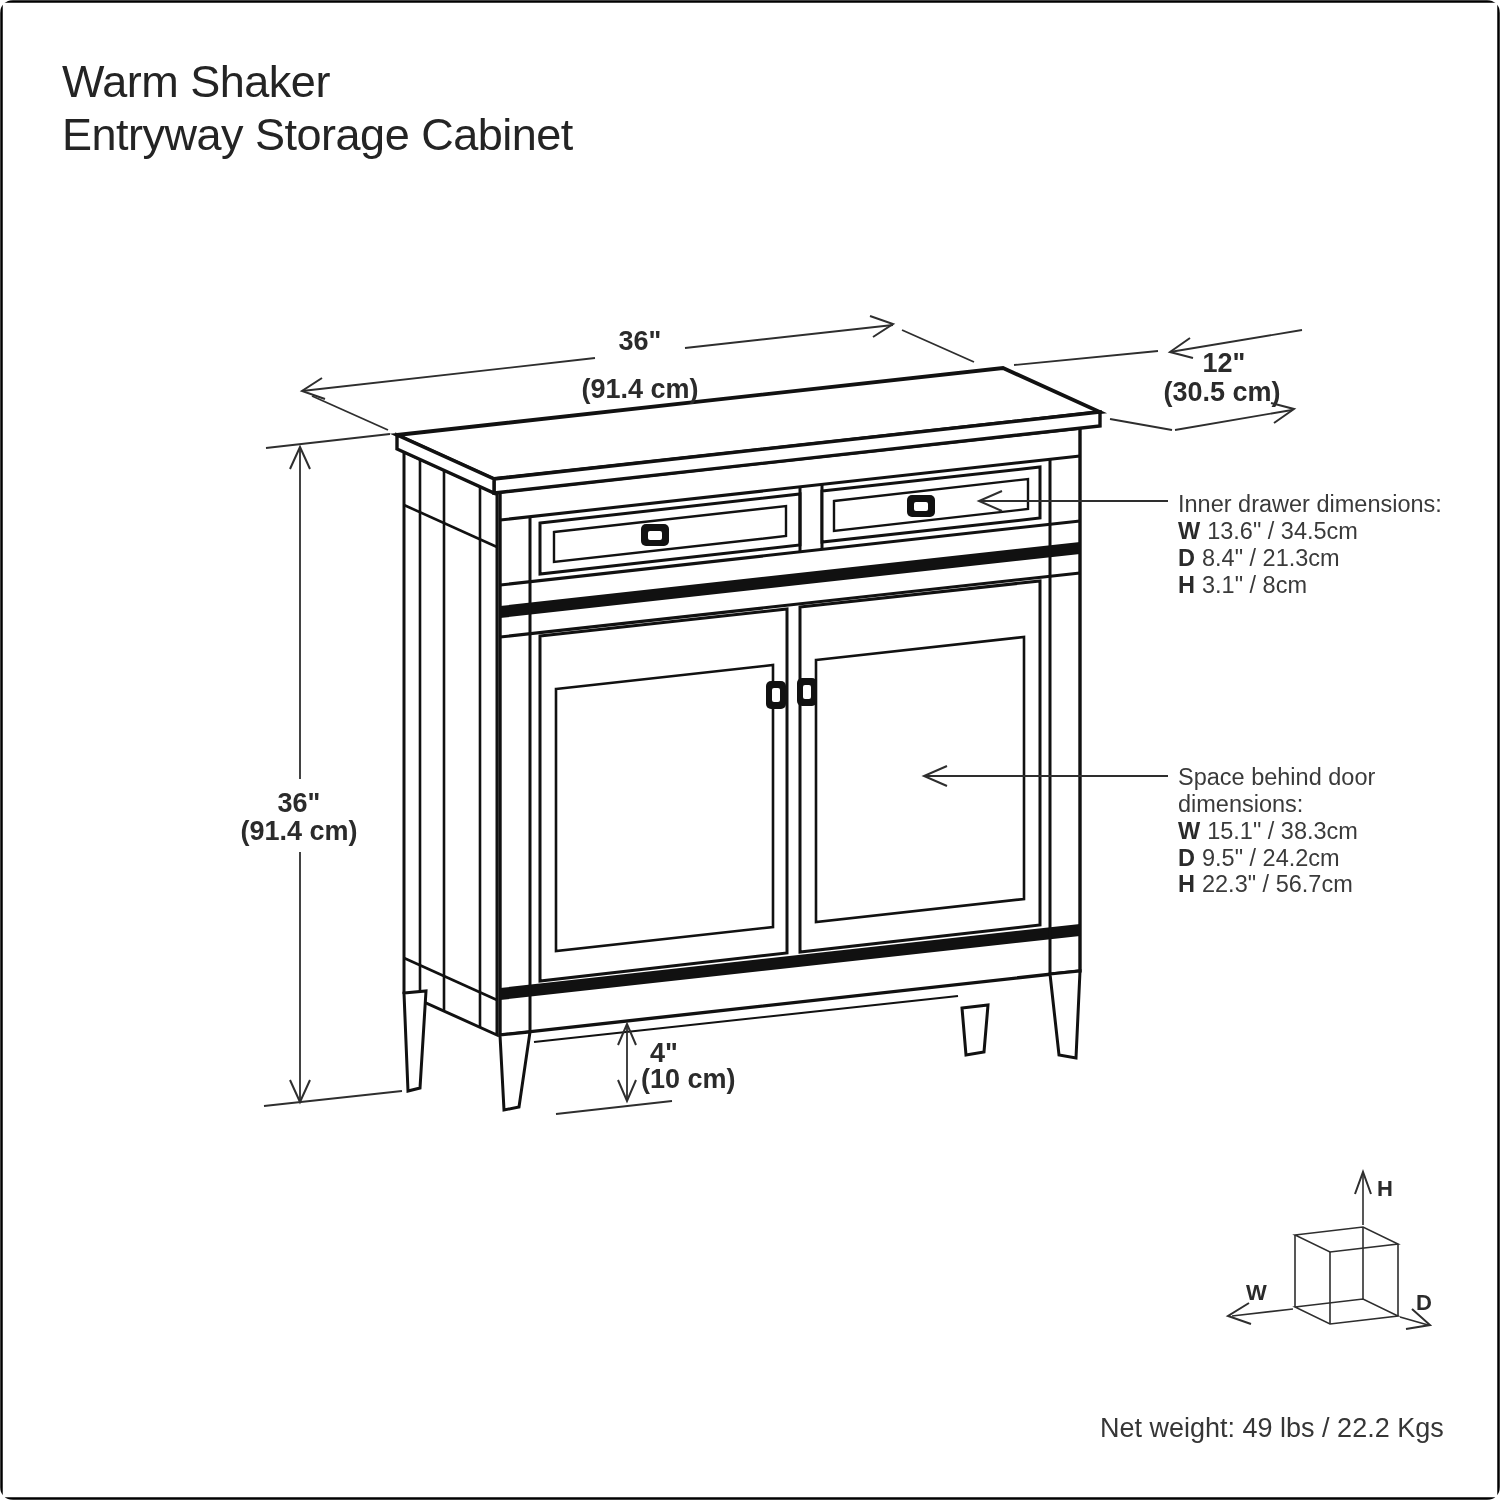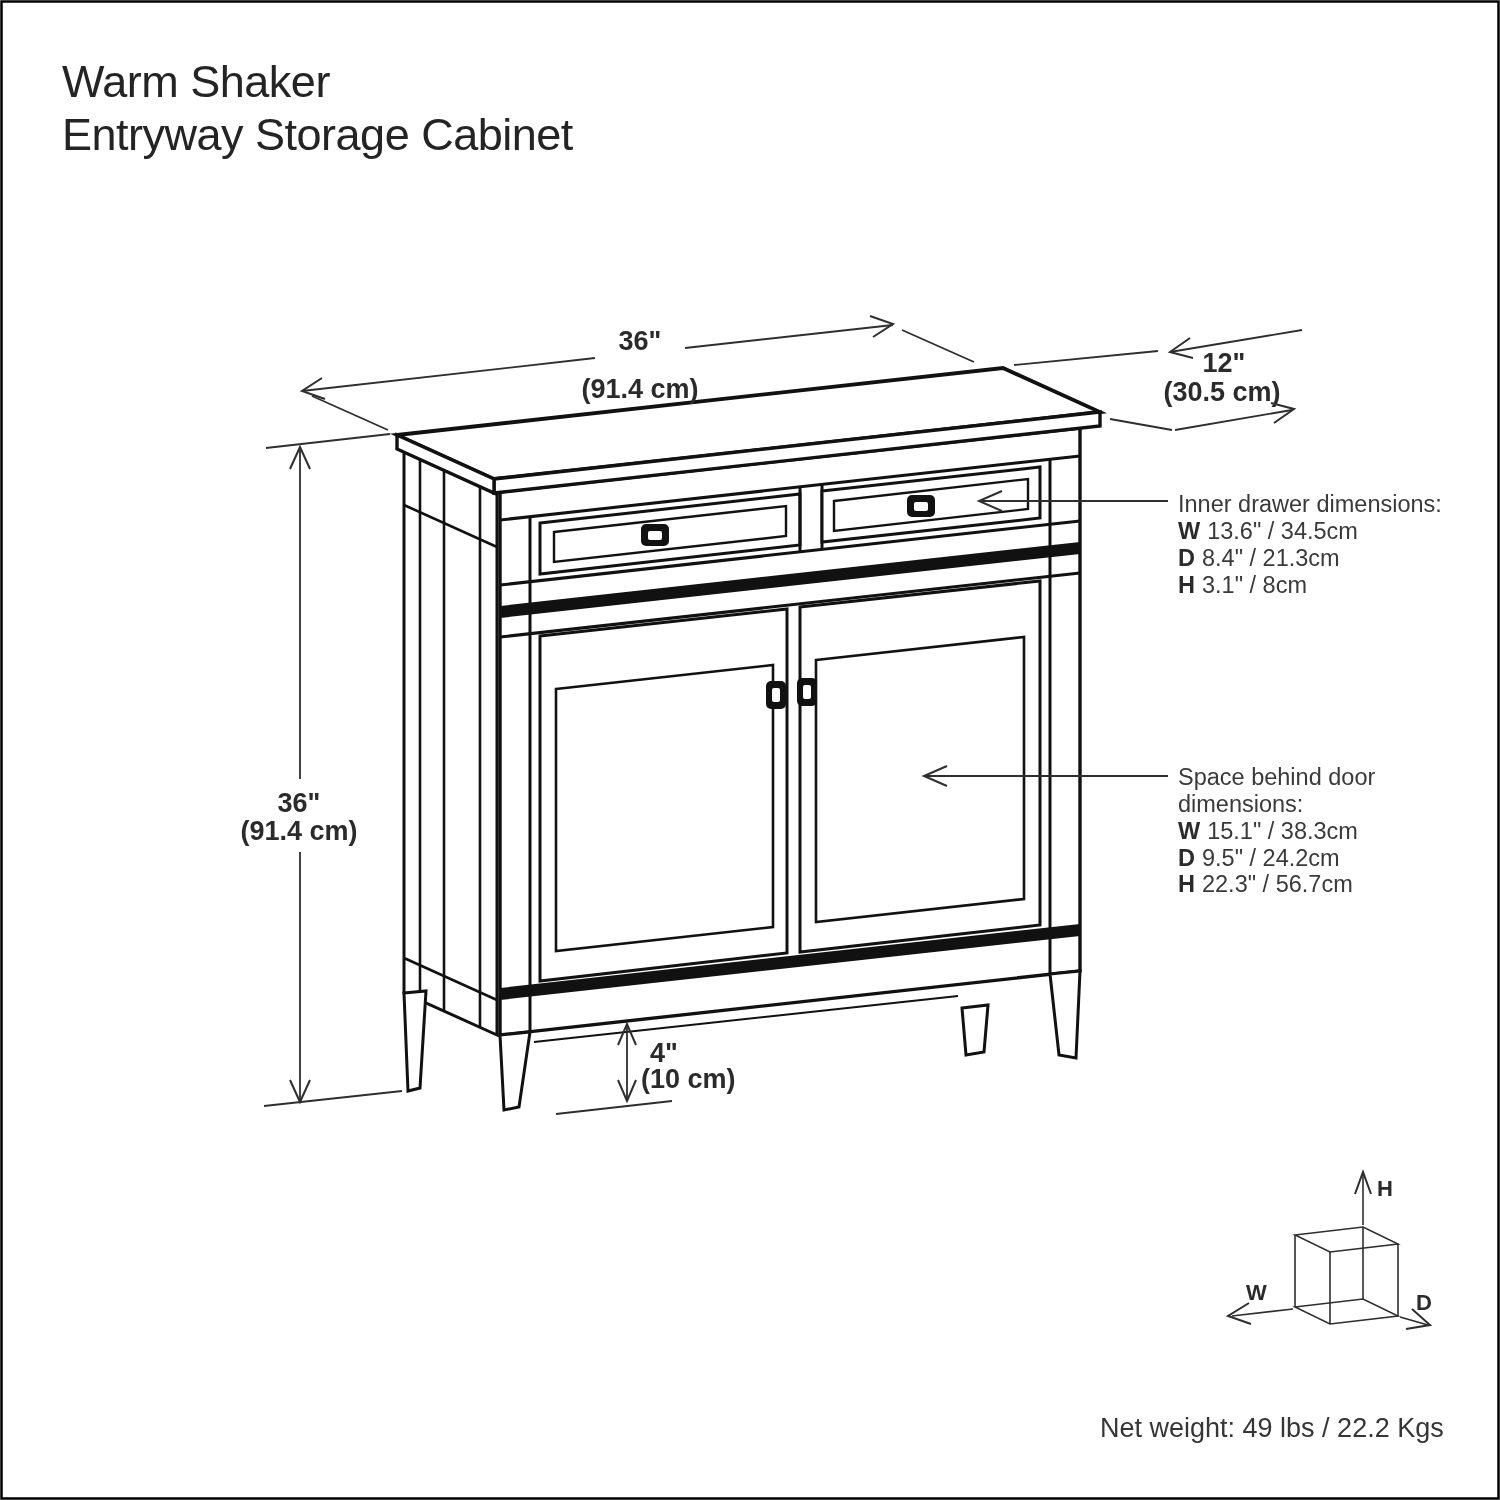--- a/index.html
+++ b/index.html
@@ -1,17 +1,17 @@
 <!DOCTYPE html>
 <html><head>
 <meta charset="utf-8">
 <style>
   html,body{margin:0;padding:0;background:#fff;}
   .page{position:relative;width:1500px;height:1500px;background:#ffffff;overflow:hidden;
-        font-family:"Liberation Sans", sans-serif;}
+        font-family:"Liberation Sans", sans-serif;border-radius:13px;}
   svg{position:absolute;left:0;top:0;}
   .ln{stroke:#111111;fill:none;}
   .face{fill:#ffffff;stroke:#111111;}
   .black{fill:#111111;stroke:none;}
   .dim{stroke:#2e2e2e;stroke-width:1.8;fill:none;}
   .chev{stroke:#2e2e2e;stroke-width:2;fill:none;stroke-linejoin:miter;}
   .t-title{font-size:45px;fill:#242424;letter-spacing:-0.5px;}
   .t-dim{font-size:27px;font-weight:700;fill:#2b2b2b;}
   .t-ann{font-size:23.5px;fill:#3a3a3a;}
   .t-annb{font-weight:700;fill:#2b2b2b;}

